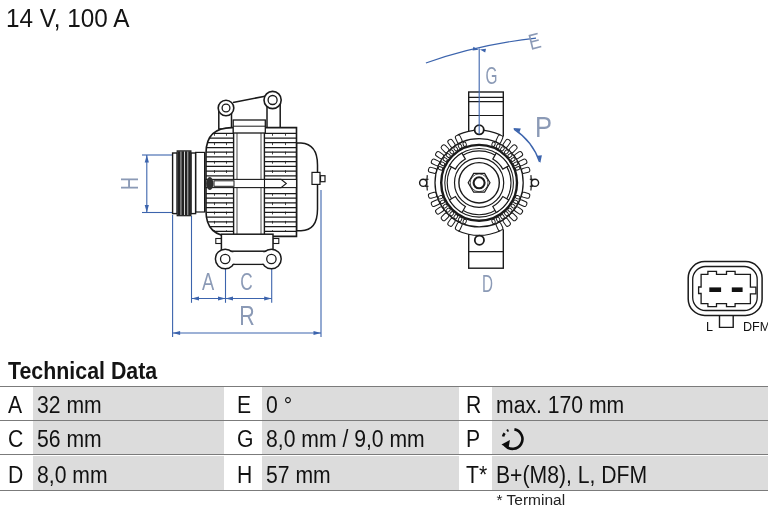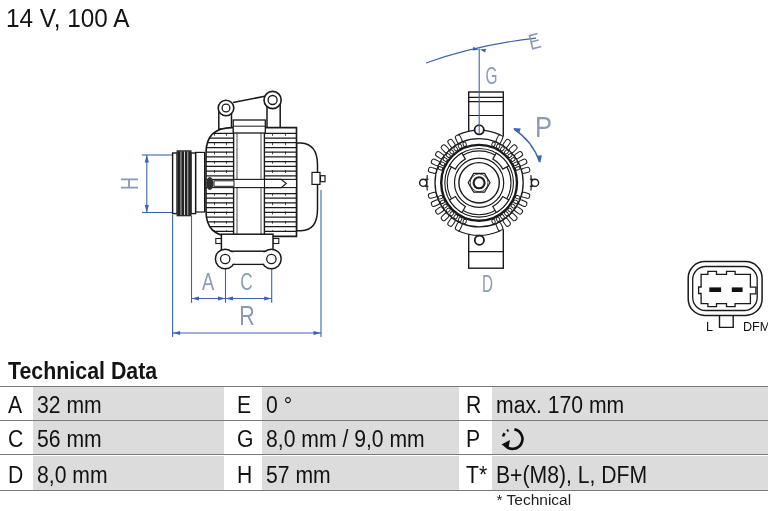--- a/index.html
+++ b/index.html
@@ -257,12 +257,12 @@
 <div style="position:absolute;left:37.0px;top:457.59999999999997px;height:34.00000000000006px;line-height:34.00000000000006px;font-size:23px;color:#111;transform:scaleX(.92);transform-origin:0 50%;white-space:nowrap">8,0 mm</div>
 <div style="position:absolute;left:236.8px;top:457.59999999999997px;height:34.00000000000006px;line-height:34.00000000000006px;font-size:23px;color:#111;transform:scaleX(.92);transform-origin:0 50%;white-space:nowrap">H</div>
 <div style="position:absolute;left:266.2px;top:457.59999999999997px;height:34.00000000000006px;line-height:34.00000000000006px;font-size:23px;color:#111;transform:scaleX(.92);transform-origin:0 50%;white-space:nowrap">57 mm</div>
 <div style="position:absolute;left:465.8px;top:457.59999999999997px;height:34.00000000000006px;line-height:34.00000000000006px;font-size:23px;color:#111;transform:scaleX(.92);transform-origin:0 50%;white-space:nowrap">T*</div>
 <div style="position:absolute;left:496.0px;top:457.59999999999997px;height:34.00000000000006px;line-height:34.00000000000006px;font-size:23px;color:#111;transform:scaleX(.92);transform-origin:0 50%;white-space:nowrap">B+(M8), L, DFM</div>
 <svg style="position:absolute;left:500px;top:426.5px" width="25" height="25" viewBox="0 0 25 25">
 <path d="M 14.4,2.4 A 9.8,9.8 0 1 1 5.1,18.3" fill="none" stroke="#0d0d0d" stroke-width="2.6"></path>
 <path d="M 3.1,9.5 A 9.8,9.8 0 0 1 8.5,3.1" fill="none" stroke="#0d0d0d" stroke-width="2.6" stroke-dasharray="3.6,3.2"></path>
 <polygon points="1.5,17.6 9.9,12.9 8.4,21.9" fill="#0d0d0d"></polygon>
 </svg>
-<div style="position:absolute;left:496.5px;top:490.5px;font-size:15.5px;color:#222">* Technical</div>
+<div style="position:absolute;left:496.5px;top:490.5px;font-size:15.5px;color:#222">* Terminal</div>
 </body></html>

